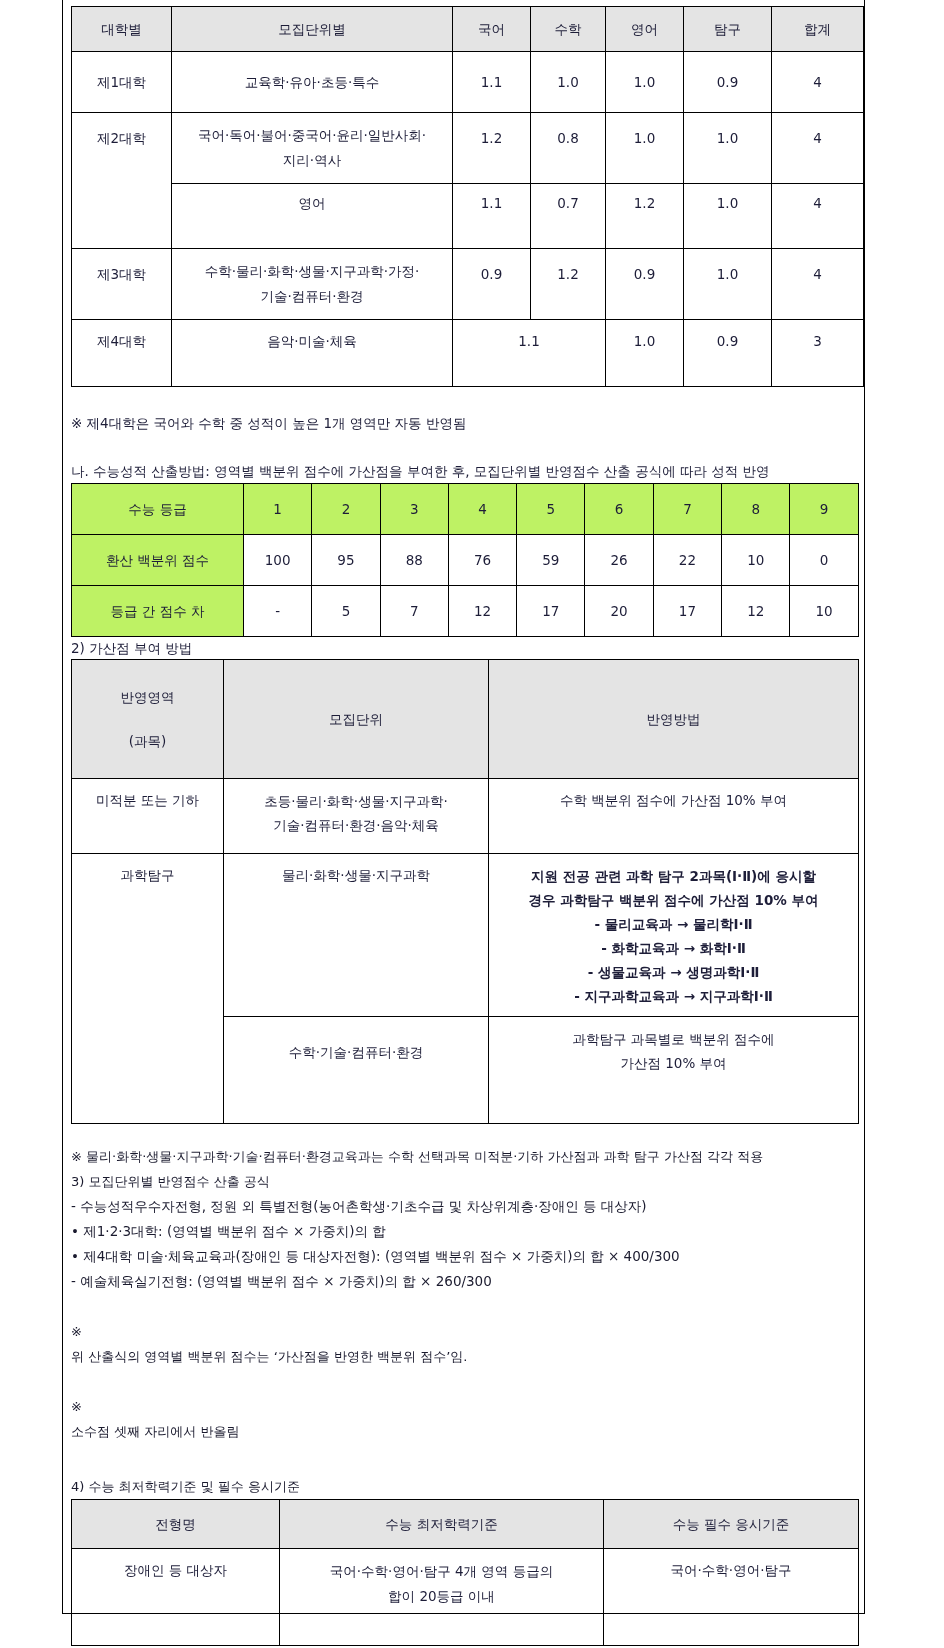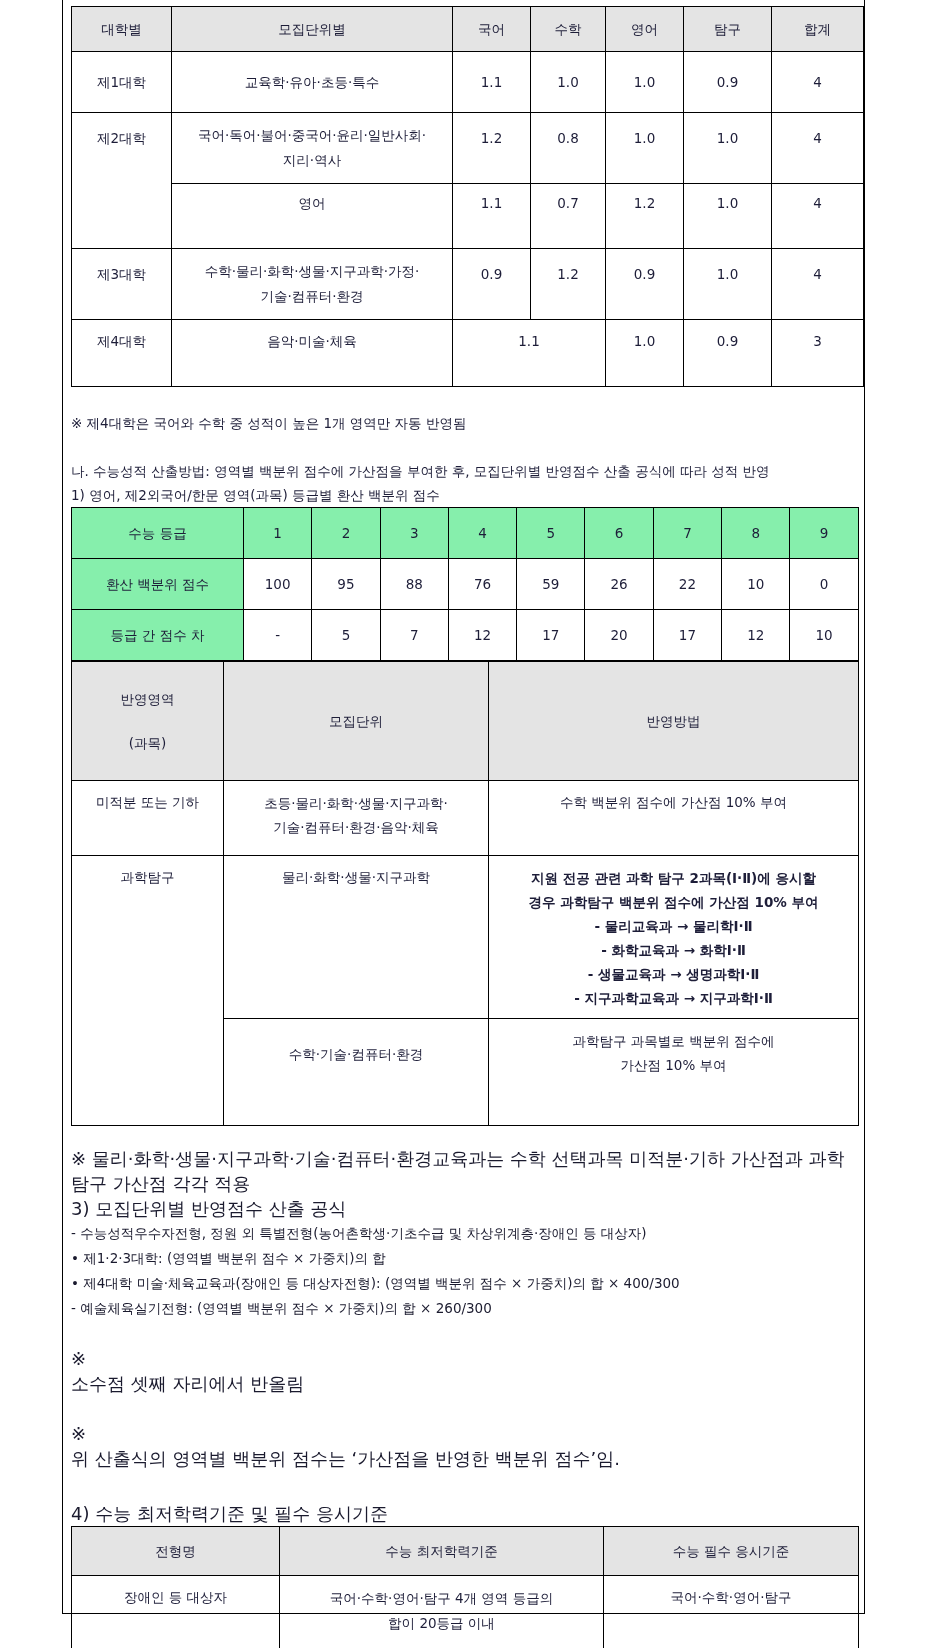--- a/index.html
+++ b/index.html
@@ -62,21 +62,21 @@
     text-align: center;
     vertical-align: middle;
     font-weight: normal;
     padding: 4px 3px;
     line-height: 22px;
   }
   thead th {
     background: #e4e4e4;
   }
   .rowhead {
-    background: #86efac;
+    background: #bef264;
   }
 
   
   #weights-table { width: 792px; margin-left: 0; }
   #weights-table col.c0 { width: 100px; }
   #weights-table col.c1 { width: 281px; }
   #weights-table col.c2 { width: 78px; }
   #weights-table col.c3 { width: 75px; }
   #weights-table col.c4 { width: 78px; }
   #weights-table col.c5 { width: 88px; }
@@ -98,21 +98,21 @@
   #bonus-table .cellmulti { line-height: 24px; }
 
   
   #minreq-table { width: 787px; }
   #minreq-table col.m0 { width: 208px; }
   #minreq-table col.m1 { width: 324px; }
   #minreq-table col.m2 { width: 255px; }
 
   .cell-two-line { line-height: 25px; }
 
-  .note { font-size: 18px; line-height: 25px; }
+  .note { font-size: 13px; line-height: 25px; }
   .bullet-line { font-size: 13.5px; line-height: 25px; }
   .dash-line { font-size: 13.5px; line-height: 25px; }
 </style>
 </head>
 <body>
 
 <div class="page">
   <div class="inner">
 
 
@@ -184,21 +184,20 @@
           <td style="vertical-align:top;padding-top:10px;">3</td>
         </tr>
       </tbody>
     </table>
 
     <div class="spacer-24"></div>
     <div class="line">※ 제4대학은 국어와 수학 중 성적이 높은 1개 영역만 자동 반영됨</div>
 
     <div class="spacer-24"></div>
     <div class="line">나. 수능성적 산출방법: 영역별 백분위 점수에 가산점을 부여한 후, 모집단위별 반영점수 산출 공식에 따라 성적 반영</div>
-    <div class="line">1) 영어, 제2외국어/한문 영역(과목) 등급별 환산 백분위 점수</div>
 
     <table id="grade-table">
       <colgroup>
         <col class="g0">
           <col class="gx">
           <col class="gx">
           <col class="gx">
           <col class="gx">
           <col class="gx">
           <col class="gx">
@@ -239,20 +238,21 @@
           <td>12</td>
           <td>17</td>
           <td>20</td>
           <td>17</td>
           <td>12</td>
           <td>10</td>
         </tr>
       </tbody>
     </table>
 
+    <div class="line tight">2) 가산점 부여 방법</div>
 
     <table id="bonus-table">
       <colgroup>
         <col class="b0">
           <col class="b1">
           <col class="b2">
       </colgroup>
       <thead>
         <tr>
           <th style="height: 52px; white-space: pre-line;">
@@ -304,25 +304,25 @@
     <div class="bullet-line">
       <span>•</span>
       <span>제4대학 미술·체육교육과(장애인 등 대상자전형): (영역별 백분위 점수 × 가중치)의 합 × 400/300</span>
     </div>
     <div class="dash-line">
       <span>-</span>
       <span>예술체육실기전형: (영역별 백분위 점수 × 가중치)의 합 × 260/300</span>
     </div>
     <div class="note" style="white-space: pre-line;">
       <span>※</span>
-      <span>소수점 셋째 자리에서 반올림</span>
+      <span>위 산출식의 영역별 백분위 점수는 ‘가산점을 반영한 백분위 점수’임.</span>
     </div>
     <div class="note" style="white-space: pre-line;">
       <span>※</span>
-      <span>위 산출식의 영역별 백분위 점수는 ‘가산점을 반영한 백분위 점수’임.</span>
+      <span>소수점 셋째 자리에서 반올림</span>
     </div>
 
     <div class="spacer-30"></div>
     <div class="note">4) 수능 최저학력기준 및 필수 응시기준</div>
 
     <table id="minreq-table">
       <colgroup>
         <col class="m0">
           <col class="m1">
           <col class="m2">

